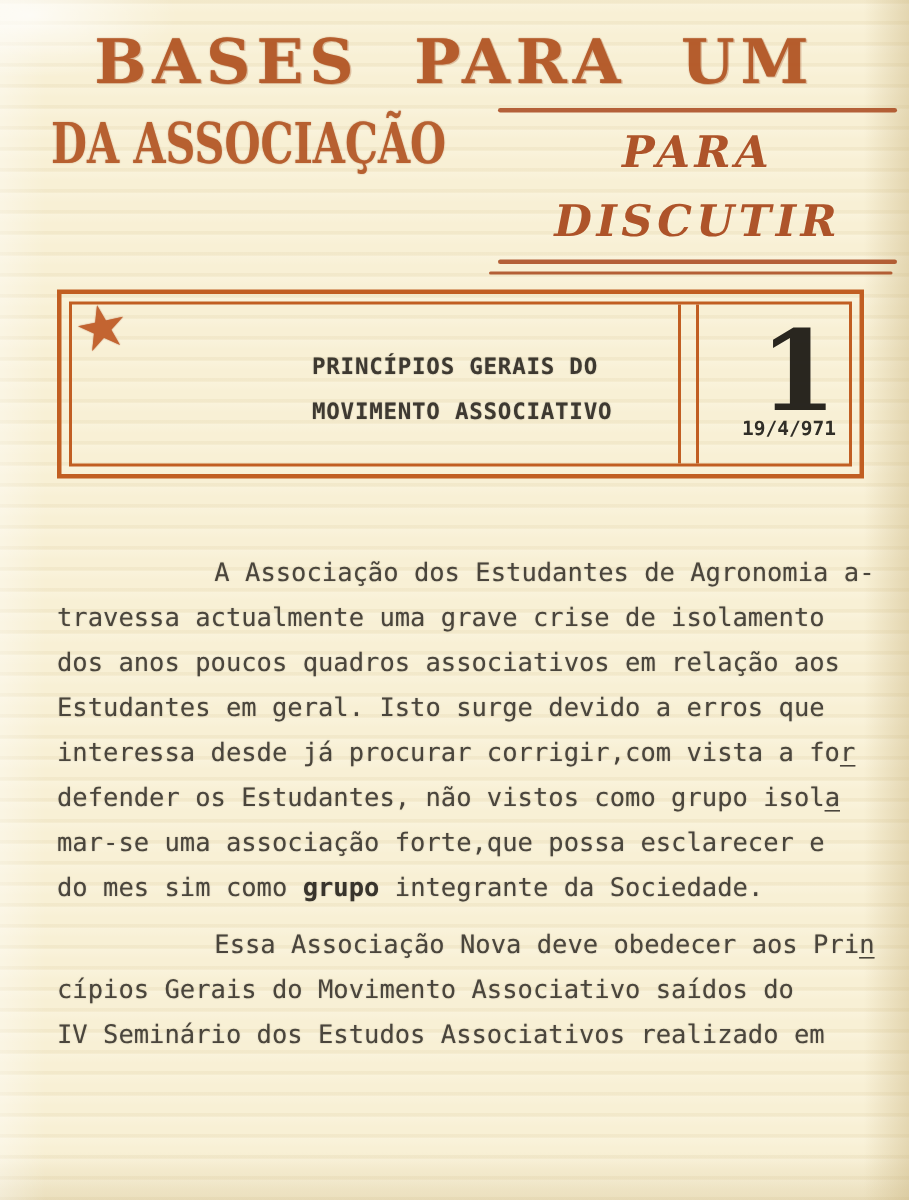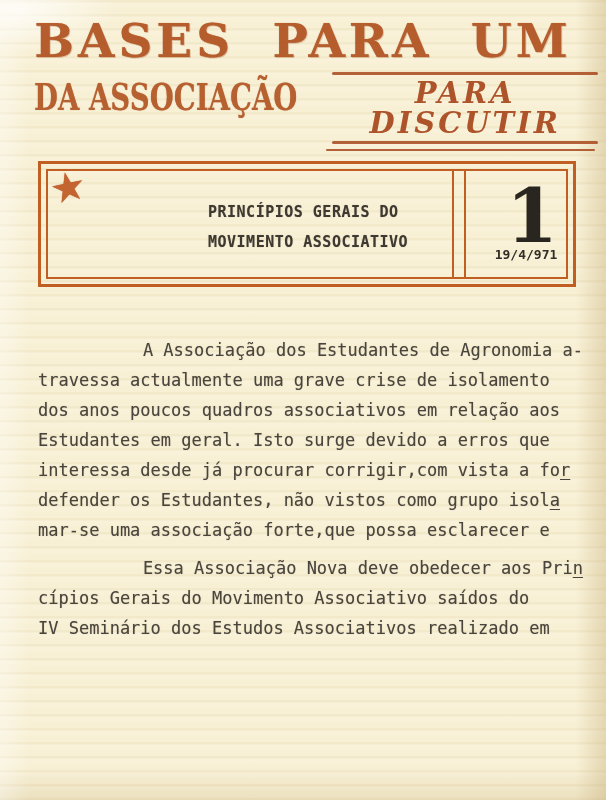--- a/index.html
+++ b/index.html
@@ -21,36 +21,36 @@
   
   .title-block{padding-top:20px;}
   .t1,.t2{
     font-family:"DejaVu Serif", serif;
     font-weight:bold;
     color:var(--ink,#b0511f);
     text-align:center;
     opacity:0.92;
     text-shadow:0 0 1px rgba(150,60,15,0.55), 1px 1px 0 rgba(150,60,15,0.25);
   }
-  .t1{font-size:47px;line-height:42px;letter-spacing:4px;word-spacing:18px;}
+  .t1{font-size:41px;line-height:42px;letter-spacing:4px;word-spacing:18px;}
   .t2{font-size:41px;line-height:44px;letter-spacing:1px;word-spacing:8px;}
   .t3row{display:flex;align-items:flex-start;margin-top:8px;padding:0 8px 0 34px;}
   .t3{
     font-family:"DejaVu Serif", serif;font-weight:bold;
     font-size:30px;color:var(--ink,#b0511f);
     letter-spacing:0px;white-space:nowrap;
     transform:scale(0.92,1.25);transform-origin:left top;
     opacity:0.9;text-shadow:0 0 1px rgba(150,60,15,0.5);
     padding-top:4px;
   }
   .annotation-block{flex:1;margin-left:12px;padding-top:2px;}
   .ann-rule{height:3px;background:var(--ann,#a8471c);opacity:0.85;border-radius:2px;}
   .annotation-text{
     font-family:"DejaVu Serif", serif;font-style:italic;font-weight:bold;
-    font-size:29px;line-height:30px;letter-spacing:3px;word-spacing:10px;
+    font-size:29px;line-height:46px;letter-spacing:3px;word-spacing:10px;
     color:var(--ann,#a8471c);text-align:center;
     padding:3px 0 2px;opacity:0.92;
   }
   .ann-rule.b1{margin-top:1px;}
   .ann-rule.b2{height:2px;margin-top:5px;margin-left:-6px;width:101%;}
   
   .box-outer{
     margin:10px 0 0 38px;width:538px;height:126px;
     box-sizing:border-box;border:3px solid var(--box,#c05a1d);
     padding:5px;opacity:0.97;
@@ -130,20 +130,21 @@
 
   <div class="document-body">
       <div class="para">
         <div class="line first"><span>A Associação dos Estudantes de Agronomia a-</span></div>
         <div class="line"><span>travessa actualmente uma grave crise de isolamento</span></div>
         <div class="line"><span>dos anos poucos quadros associativos em relação aos</span></div>
         <div class="line"><span>Estudantes em geral. Isto surge devido a erros que</span></div>
         <div class="line"><span>interessa desde já procurar corrigir,com vista a fo</span><span class="u">r</span></div>
         <div class="line"><span>defender os Estudantes, não vistos como grupo isol</span><span class="u">a</span></div>
         <div class="line"><span>mar-se uma associação forte,que possa esclarecer e</span></div>
+        <div class="line"><span>do mes sim como </span><span class="b">grupo</span><span> integrante da Sociedade.</span></div>
       </div>
       <div class="para">
         <div class="line first"><span>Essa Associação Nova deve obedecer aos Pri</span><span class="u">n</span></div>
         <div class="line"><span>cípios Gerais do Movimento Associativo saídos do</span></div>
         <div class="line"><span>IV Seminário dos Estudos Associativos realizado em</span></div>
       </div>
     </div>
 
 </div>
 

